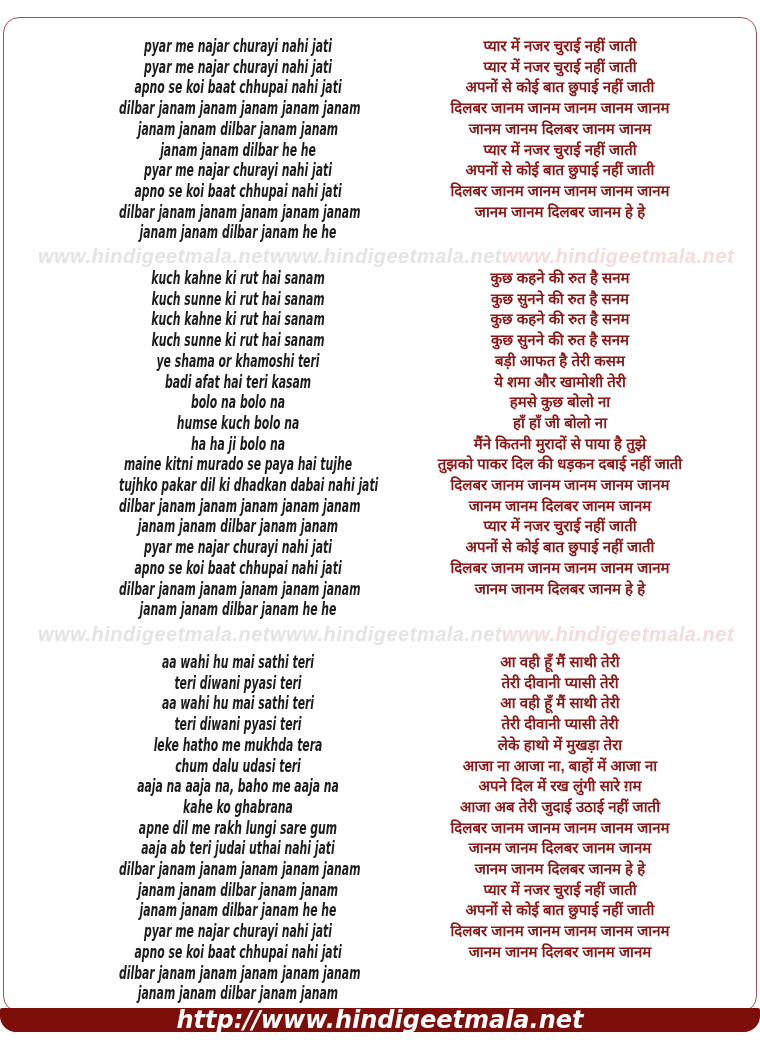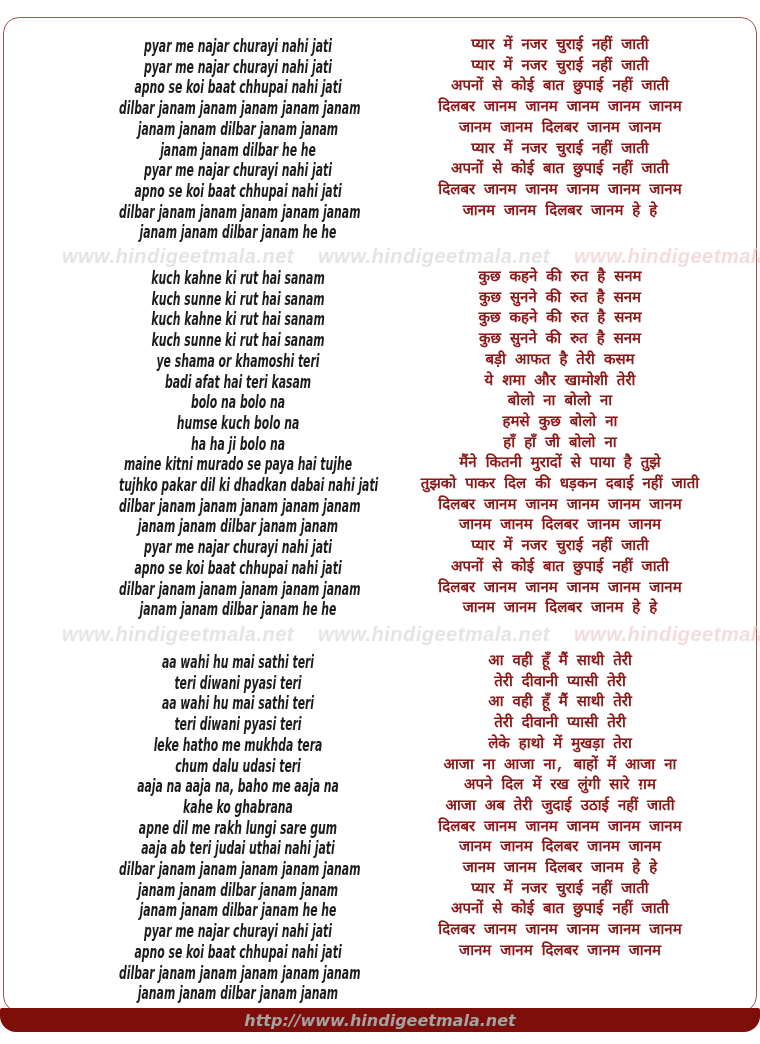--- a/index.html
+++ b/index.html
@@ -35,55 +35,54 @@
     font-style: italic;
     color: #1c1c1c;
     transform: scaleX(0.62);
     transform-origin: 50% 50%;
     font-family: "DejaVu Sans", sans-serif;
   }
   .col-hindi .line {
     font-size: 15px;
     font-weight: bold;
     color: #8b1717;
-    font-family: Liberation Mono, monospace;
+    font-family: Liberation Sans, sans-serif;
   }
   .watermark-row {
     position: absolute;
     left: 38px; width: 684px;
     display: flex;
     justify-content: space-between;
     align-items: center;
   }
   .watermark-row.r1 { top: 245px; }
   .watermark-row.r2 { top: 623px; }
   .wm {
     font-size: 20px;
     font-weight: bold;
     font-style: italic;
     letter-spacing: 0.5px;
     color: #e6e3e3;
     white-space: nowrap;
     font-family: "Liberation Sans", sans-serif;
-    margin-left: 24px;
   }
   .wm.pink { color: #f4dcdc; }
   .footer-bar {
     position: absolute;
     left: 0; top: 1008px;
     width: 760px; height: 24px;
     background: #7d0e0a;
     border-radius: 2px 2px 16px 16px;
     display: flex;
     align-items: center;
     justify-content: center;
   }
   .footer-url {
-    color: #a3a3a3;
-    font-size: 16px;
+    color: #ffffff;
+    font-size: 24px;
     font-weight: bold;
     font-style: italic;
     font-family: "DejaVu Sans", sans-serif;
     white-space: nowrap;
     cursor: pointer;
   }
 </style>
 </head>
 <body>
 
@@ -147,21 +146,20 @@
       <div class="line">dilbar janam janam janam janam janam</div>
       <div class="line">janam janam dilbar janam he he</div>
     </div>
   <div class="col col-hindi">
       <div class="line">कुछ कहने की रुत है सनम</div>
       <div class="line">कुछ सुनने की रुत है सनम</div>
       <div class="line">कुछ कहने की रुत है सनम</div>
       <div class="line">कुछ सुनने की रुत है सनम</div>
       <div class="line">बड़ी आफत है तेरी कसम</div>
       <div class="line">ये शमा और खामोशी तेरी</div>
-      <div class="line">बोलो ना बोलो ना</div>
       <div class="line">हमसे कुछ बोलो ना</div>
       <div class="line">हाँ हाँ जी बोलो ना</div>
       <div class="line">मैंने कितनी मुरादों से पाया है तुझे</div>
       <div class="line">तुझको पाकर दिल की धड़कन दबाई नहीं जाती</div>
       <div class="line">दिलबर जानम जानम जानम जानम जानम</div>
       <div class="line">जानम जानम दिलबर जानम जानम</div>
       <div class="line">प्यार में नजर चुराई नहीं जाती</div>
       <div class="line">अपनों से कोई बात छुपाई नहीं जाती</div>
       <div class="line">दिलबर जानम जानम जानम जानम जानम</div>
       <div class="line">जानम जानम दिलबर जानम हे हे</div>

